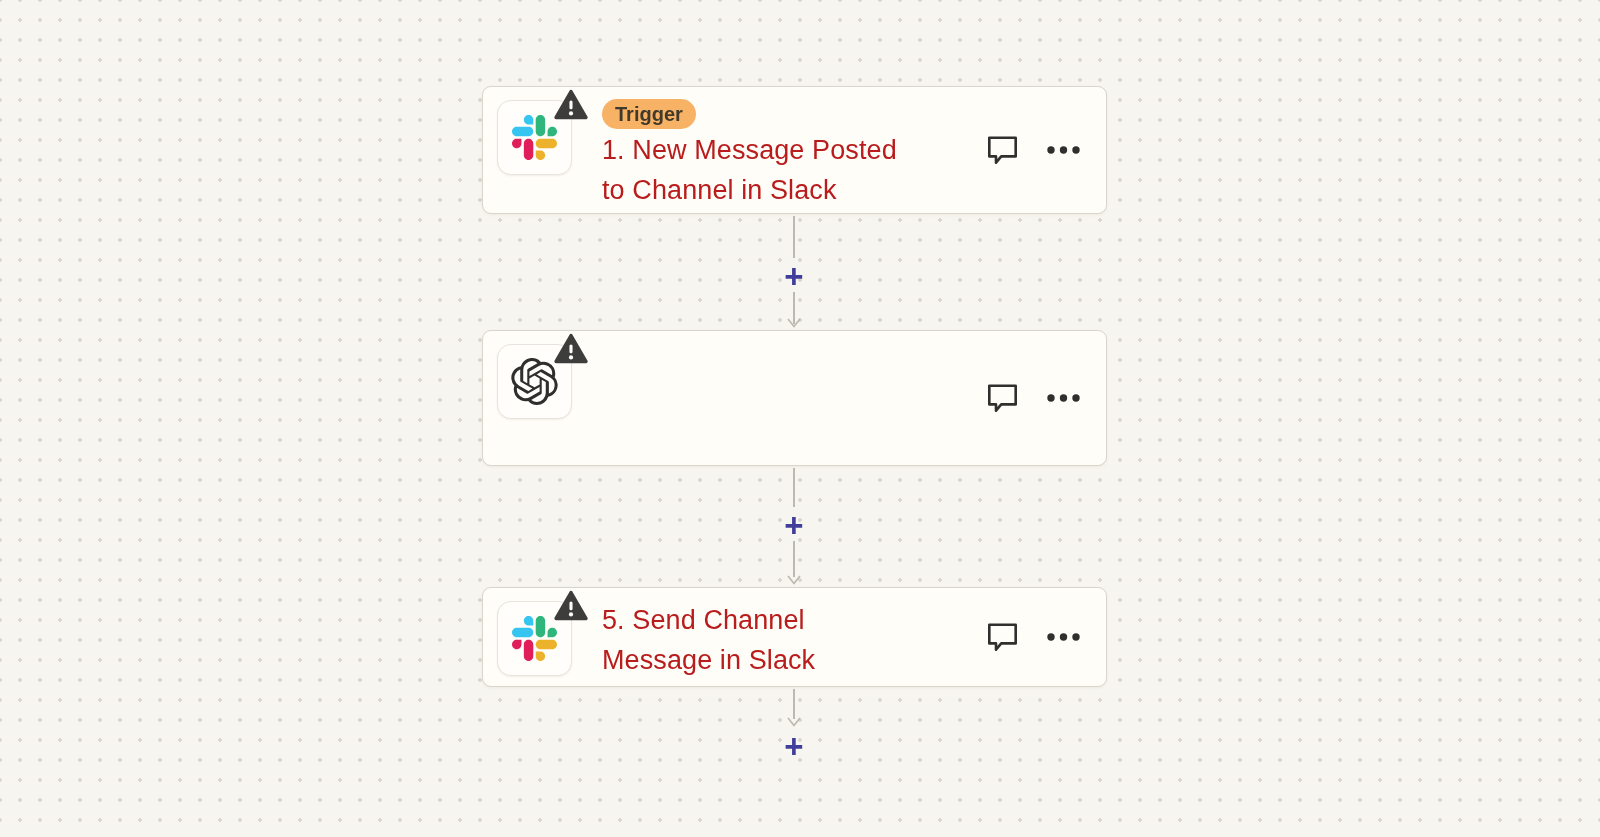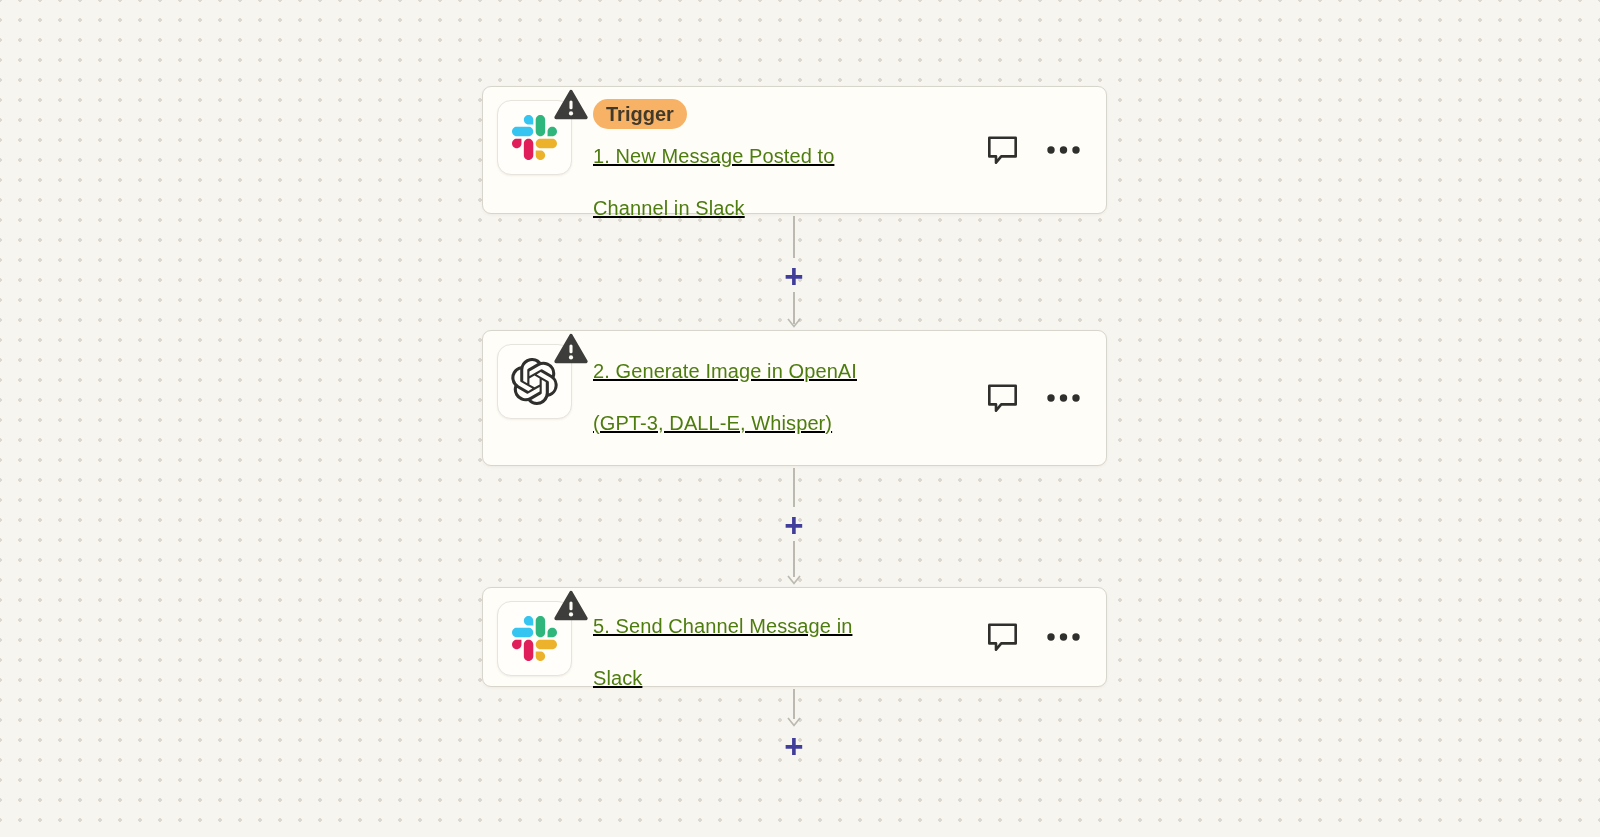--- a/index.html
+++ b/index.html
@@ -52,39 +52,38 @@
   }
   .warning-badge {
     position: absolute;
     top: -12px;
     right: -17px;
     width: 34px;
     height: 31px;
   }
 
   .step-body {
-    margin-left: 21px;
+    margin-left: 30px;
     width: 305px;
-    text-decoration: underline;
   }
   .step-badge {
     display: inline-block;
     background: #f7b266;
     color: #41392a;
     font-size: 20px;
     font-weight: bold;
     line-height: 24px;
     padding: 3px 13px;
     border-radius: 16px;
     margin-bottom: 1px;
   }
   .step-title {
-    font-size: 20px;
-    line-height: 52px;
-    color: #4d7c0f;
+    font-size: 27px;
+    line-height: 40px;
+    color: #b91c1c;
     letter-spacing: 0.1px;
   }
 
   .card-actions {
     position: absolute;
     right: 26px;
     top: 50%;
     transform: translateY(-50%);
     display: flex;
     align-items: center;
@@ -188,23 +187,20 @@
         <path fill="#2f2f2d" d="M22.2819 9.8211a5.9847 5.9847 0 0 0-.5157-4.9108 6.0462 6.0462 0 0 0-6.5098-2.9A6.0651 6.0651 0 0 0 4.9807 4.1818a5.9847 5.9847 0 0 0-3.9977 2.9 6.0462 6.0462 0 0 0 .7427 7.0966 5.98 5.98 0 0 0 .511 4.9107 6.051 6.051 0 0 0 6.5146 2.9001A5.9847 5.9847 0 0 0 13.2599 24a6.0557 6.0557 0 0 0 5.7718-4.2058 5.9894 5.9894 0 0 0 3.9977-2.9001 6.0557 6.0557 0 0 0-.7475-7.073zm-9.022 12.6081a4.4755 4.4755 0 0 1-2.8764-1.0408l.1419-.0804 4.7783-2.7582a.7948.7948 0 0 0 .3927-.6813v-6.7369l2.02 1.1686a.071.071 0 0 1 .038.052v5.5826a4.504 4.504 0 0 1-4.4945 4.4944zm-9.6607-4.1254a4.4708 4.4708 0 0 1-.5346-3.0137l.142.0852 4.783 2.7582a.7712.7712 0 0 0 .7806 0l5.8428-3.3685v2.3324a.0804.0804 0 0 1-.0332.0615L9.74 19.9502a4.4992 4.4992 0 0 1-6.1408-1.6464zM2.3408 7.8956a4.485 4.485 0 0 1 2.3655-1.9728V11.6a.7664.7664 0 0 0 .3879.6765l5.8144 3.3543-2.0201 1.1685a.0757.0757 0 0 1-.071 0l-4.8303-2.7865A4.504 4.504 0 0 1 2.3408 7.8956zm16.5963 3.8558L13.1038 8.364 15.1192 7.2a.0757.0757 0 0 1 .071 0l4.8303 2.7913a4.4944 4.4944 0 0 1-.6765 8.1042v-5.6772a.79.79 0 0 0-.407-.667zm2.0107-3.0231l-.142-.0852-4.7735-2.7818a.7759.7759 0 0 0-.7854 0L9.409 9.2297V6.8974a.0662.0662 0 0 1 .0284-.0615l4.8303-2.7866a4.4992 4.4992 0 0 1 6.6802 4.66zM8.3065 12.863l-2.02-1.1638a.0804.0804 0 0 1-.038-.0567V6.0742a4.4992 4.4992 0 0 1 7.3757-3.4537l-.142.0805L8.704 5.459a.7948.7948 0 0 0-.3927.6813zm1.0976-2.3654l2.602-1.4998 2.6069 1.4998v2.9994l-2.5974 1.4997-2.6067-1.4997Z"></path>
       </svg>
       <span class="warning-badge">
         <svg width="34" height="31" viewBox="0 0 24 22">
           <path d="M12 1.8 L22.6 20.2 H1.4 Z" fill="#3d3d3b" stroke="#3d3d3b" stroke-width="2.4" stroke-linejoin="round"></path>
           <rect x="10.9" y="8.2" width="2.2" height="6.2" rx="1.1" fill="#fffdf7"></rect>
           <circle cx="12" cy="17.3" r="1.5" fill="#fffdf7"></circle>
         </svg>
       </span>
     </div>
-    <div class="step-body" style="margin-top:2px;">
-      <div class="step-title">2. Generate Image in OpenAI (GPT-3, DALL-E, Whisper)</div>
-    </div>
     <div class="card-actions">
       <button class="icon-button">
         <svg width="35" height="32" viewBox="0 0 36 33">
           <path d="M4.4 3.9 H31.6 V23.1 H16.7 L11.3 29.6 V23.1 H4.4 Z" fill="none" stroke="#2f2f2d" stroke-width="2.7" stroke-linejoin="round"></path>
         </svg>
       </button>
       <button class="icon-button">
         <svg width="33" height="8" viewBox="0 0 33 8">
           <circle cx="4" cy="4" r="3.7" fill="#2f2f2d"></circle>
           <circle cx="16.5" cy="4" r="3.7" fill="#2f2f2d"></circle>

